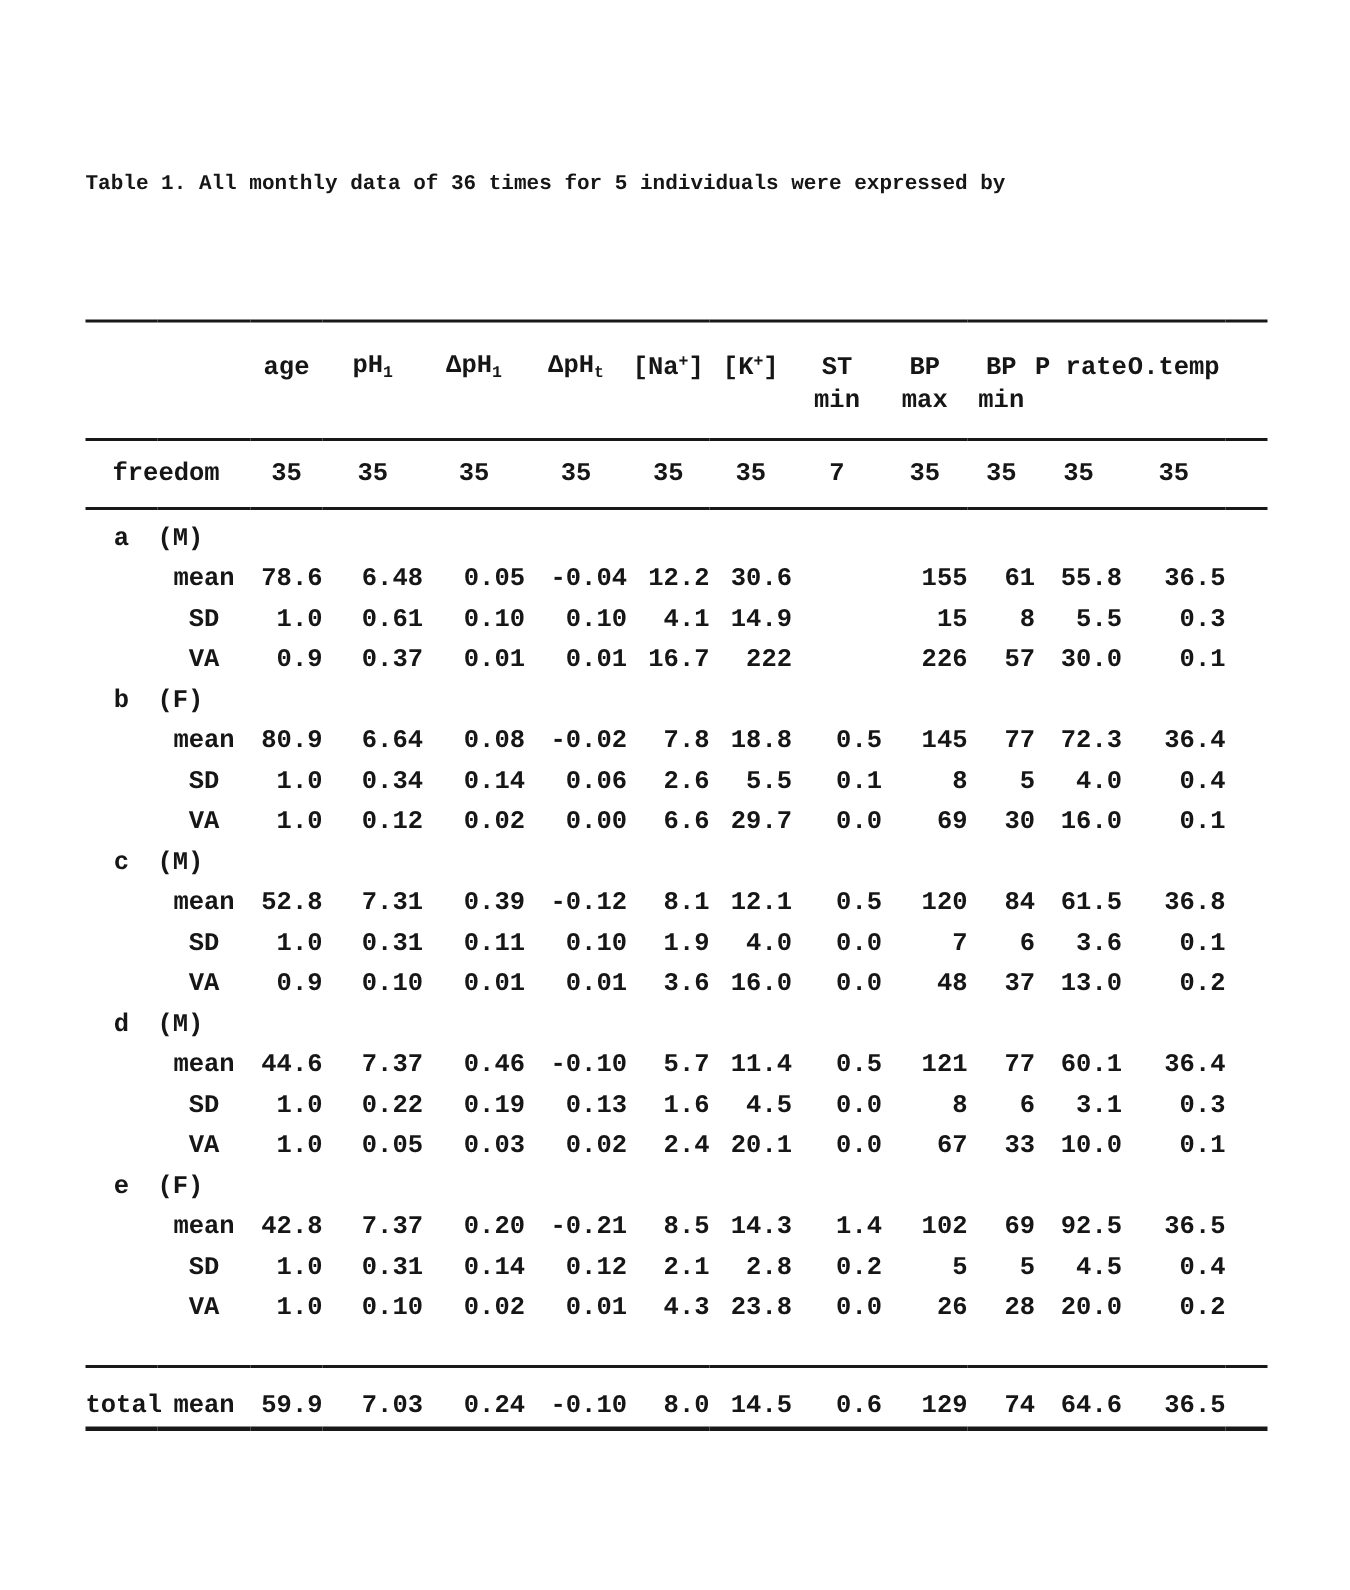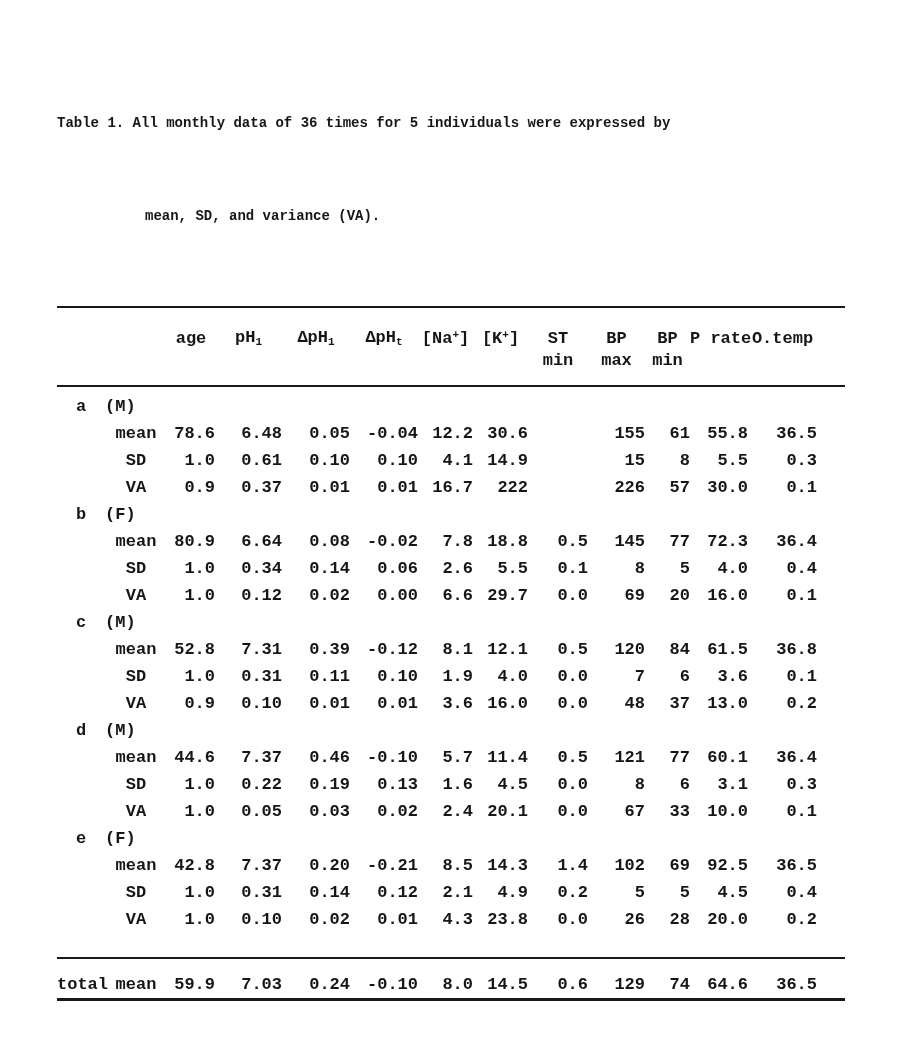--- a/index.html
+++ b/index.html
@@ -31,21 +31,20 @@
   .l2-left{text-align:left;}
   .freedom-lbl{text-align:left;padding-left:18px;}
   .case-lbl{text-align:left;}
 </style>
 </head>
 <body>
 
 <div class="page">
   <div class="title">
     <div class="t1">Table 1. All monthly data of 36 times for 5 individuals were expressed by</div>
-    <div class="t2">mean, SD, and variance (VA).</div>
   </div>
 
   <table>
       <colgroup>
         <col style="width: 48px;">
         <col style="width: 62px;">
         <col style="width: 48px;">
         <col style="width: 67px;">
         <col style="width: 68px;">
         <col style="width: 68px;">
@@ -86,20 +85,35 @@
           <th class="colh2"></th>
           <th class="colh2">min</th>
           <th class="colh2">max</th>
           <th class="colh2">min</th>
           <th class="colh2"></th>
           <th class="colh2"></th>
           <td class="sp"></td>
         </tr>
       </thead>
       <tbody class="freedom">
+        <tr class="fr">
+          <td class="freedom-lbl" colspan="2">freedom</td>
+          <td class="val center">35</td>
+          <td class="val center">35</td>
+          <td class="val center">35</td>
+          <td class="val center">35</td>
+          <td class="val center">35</td>
+          <td class="val center">35</td>
+          <td class="val center">7</td>
+          <td class="val center">35</td>
+          <td class="val center">35</td>
+          <td class="val center">35</td>
+          <td class="val center">35</td>
+          <td class="sp"></td>
+        </tr>
       </tbody>
       <tbody class="sections">
         <tr class="sec-first">
           <td class="l1">a</td>
           <td class="l2-left">(M)</td>
           <td></td>
           <td></td>
           <td></td>
           <td></td>
           <td></td>
@@ -211,21 +225,21 @@
           <td class="l1"></td>
           <td class="center">VA</td>
           <td class="val">1.0</td>
           <td class="val">0.12</td>
           <td class="val">0.02</td>
           <td class="val">0.00</td>
           <td class="val">6.6</td>
           <td class="val">29.7</td>
           <td class="val">0.0</td>
           <td class="val">69</td>
-          <td class="val">20</td>
+          <td class="val">30</td>
           <td class="val">16.0</td>
           <td class="val">0.1</td>
           <td class="sp"></td>
         </tr>
         <tr>
           <td class="l1">c</td>
           <td class="l2-left">(M)</td>
           <td></td>
           <td></td>
           <td></td>
@@ -384,21 +398,21 @@
           <td class="sp"></td>
         </tr>
         <tr>
           <td class="l1"></td>
           <td class="center">SD</td>
           <td class="val">1.0</td>
           <td class="val">0.31</td>
           <td class="val">0.14</td>
           <td class="val">0.12</td>
           <td class="val">2.1</td>
-          <td class="val">4.9</td>
+          <td class="val">2.8</td>
           <td class="val">0.2</td>
           <td class="val">5</td>
           <td class="val">5</td>
           <td class="val">4.5</td>
           <td class="val">0.4</td>
           <td class="sp"></td>
         </tr>
         <tr>
           <td class="l1"></td>
           <td class="center">VA</td>

